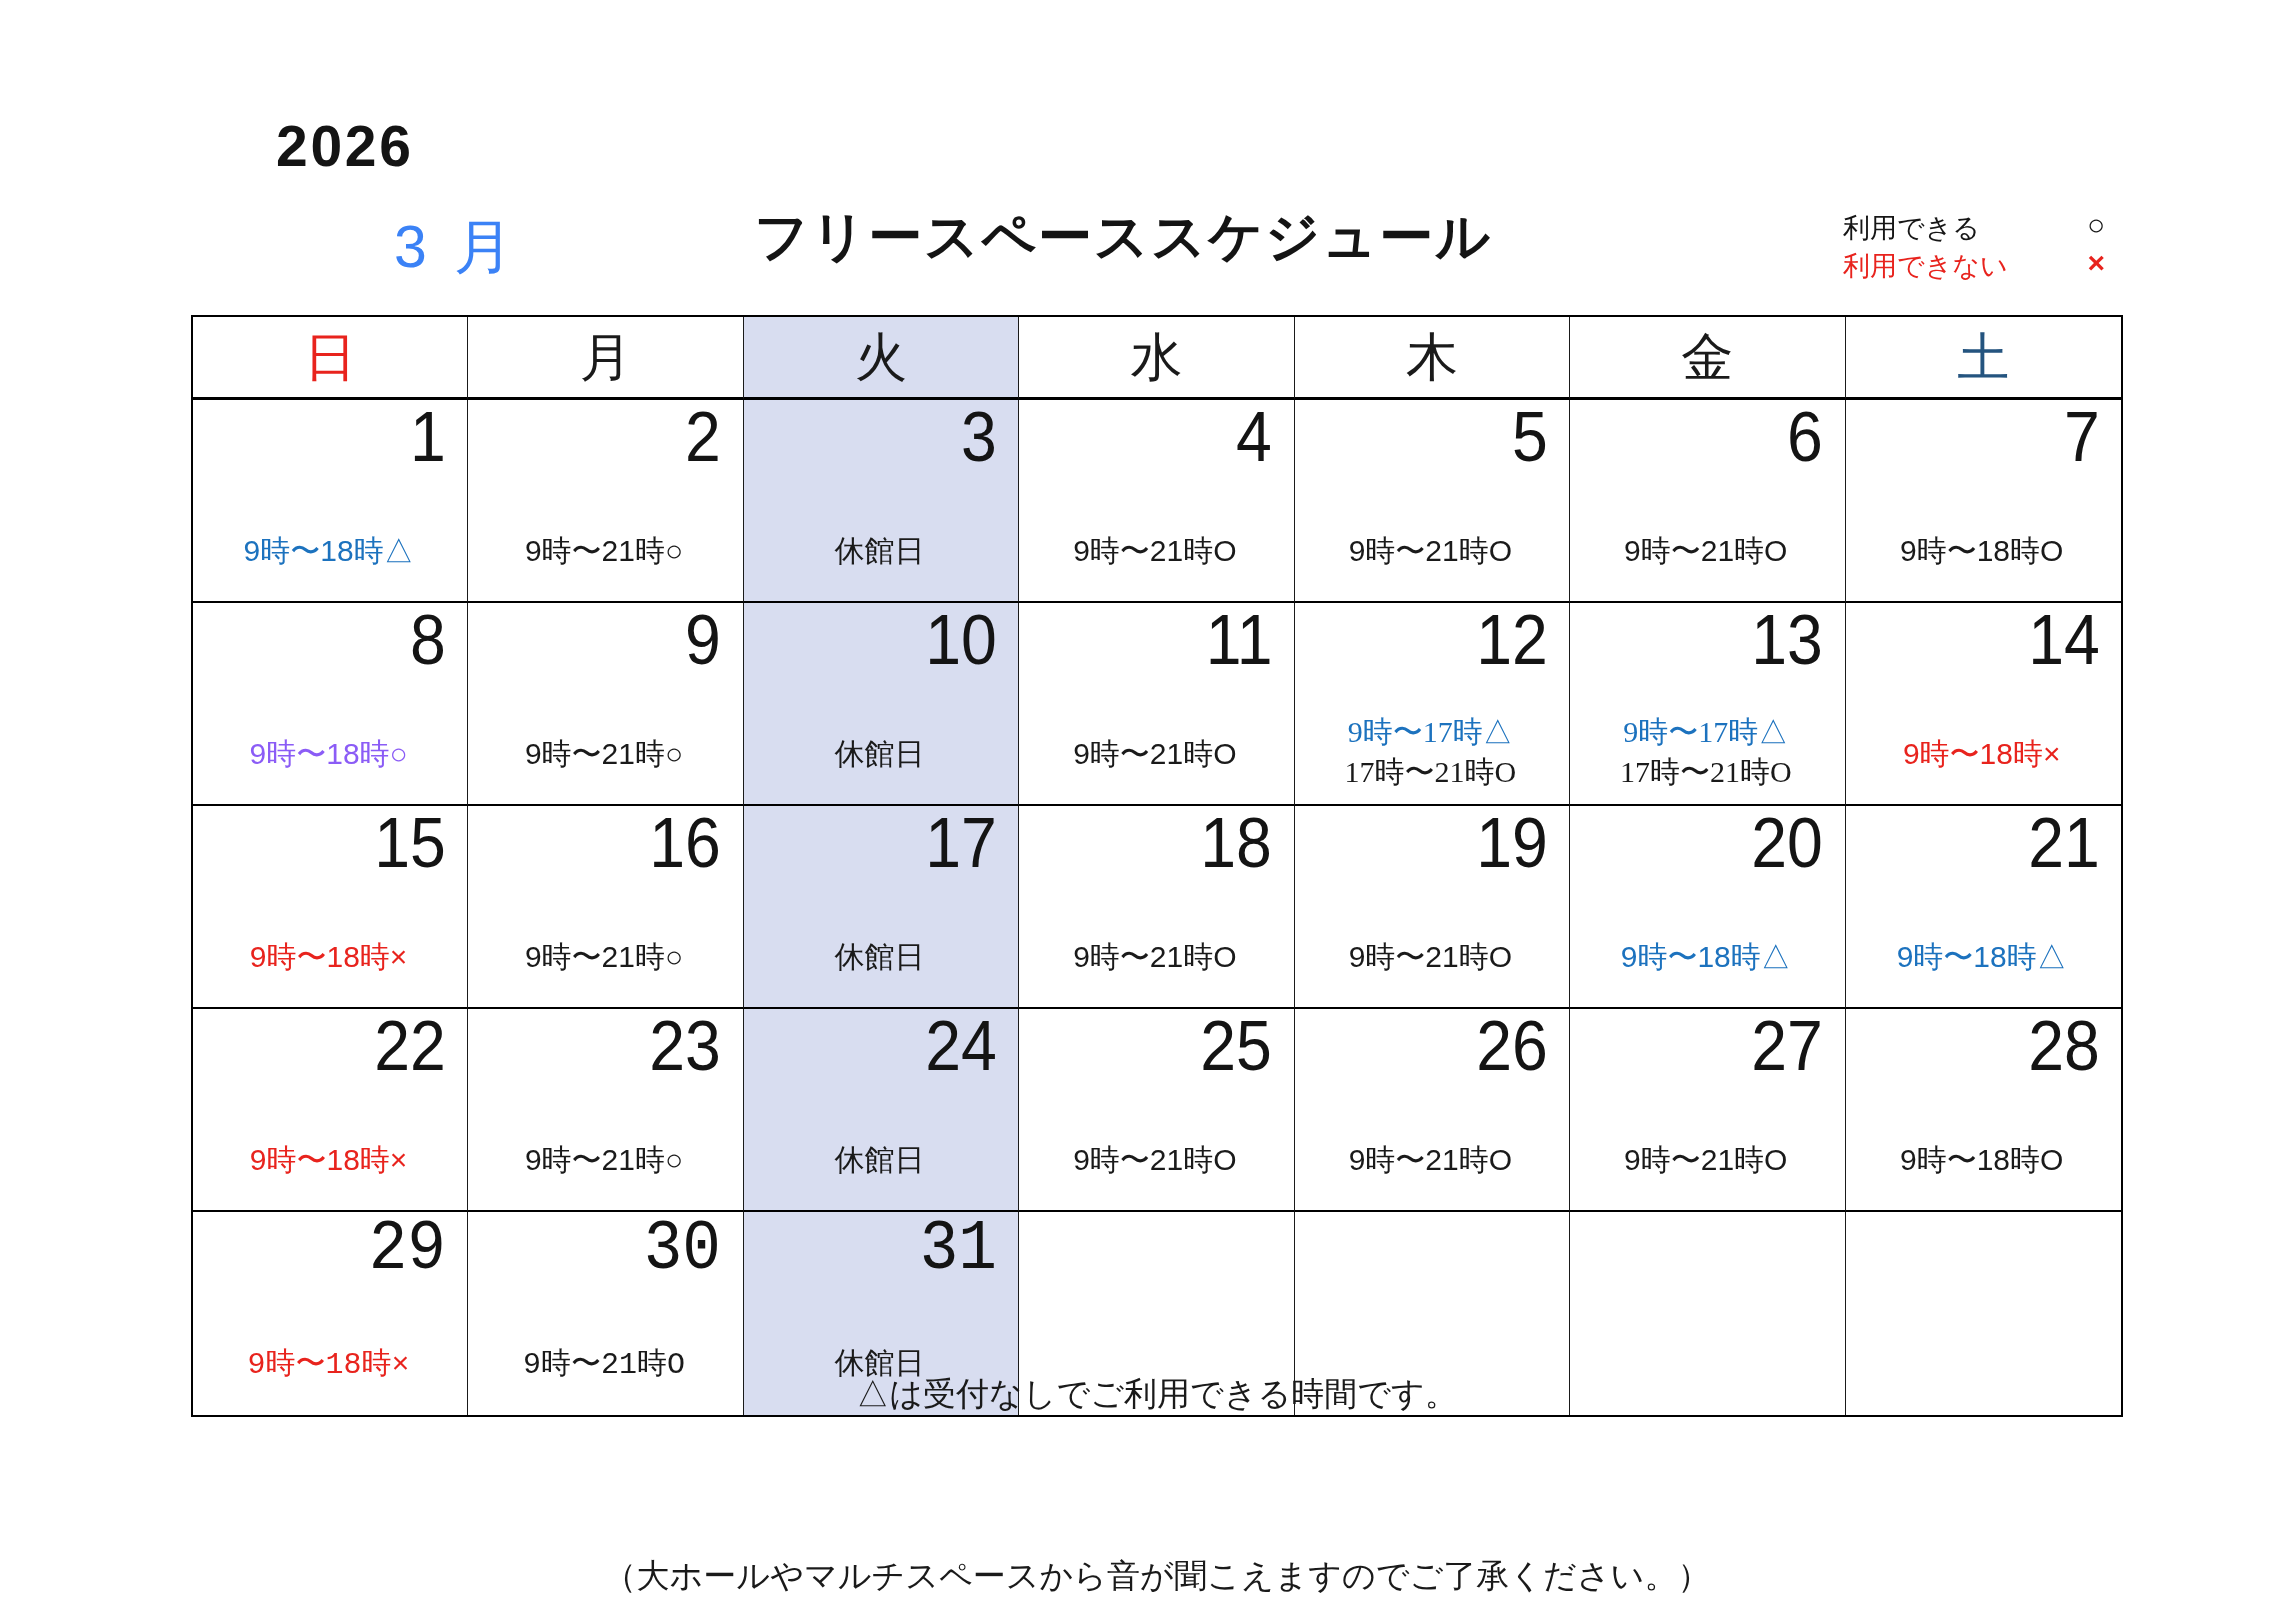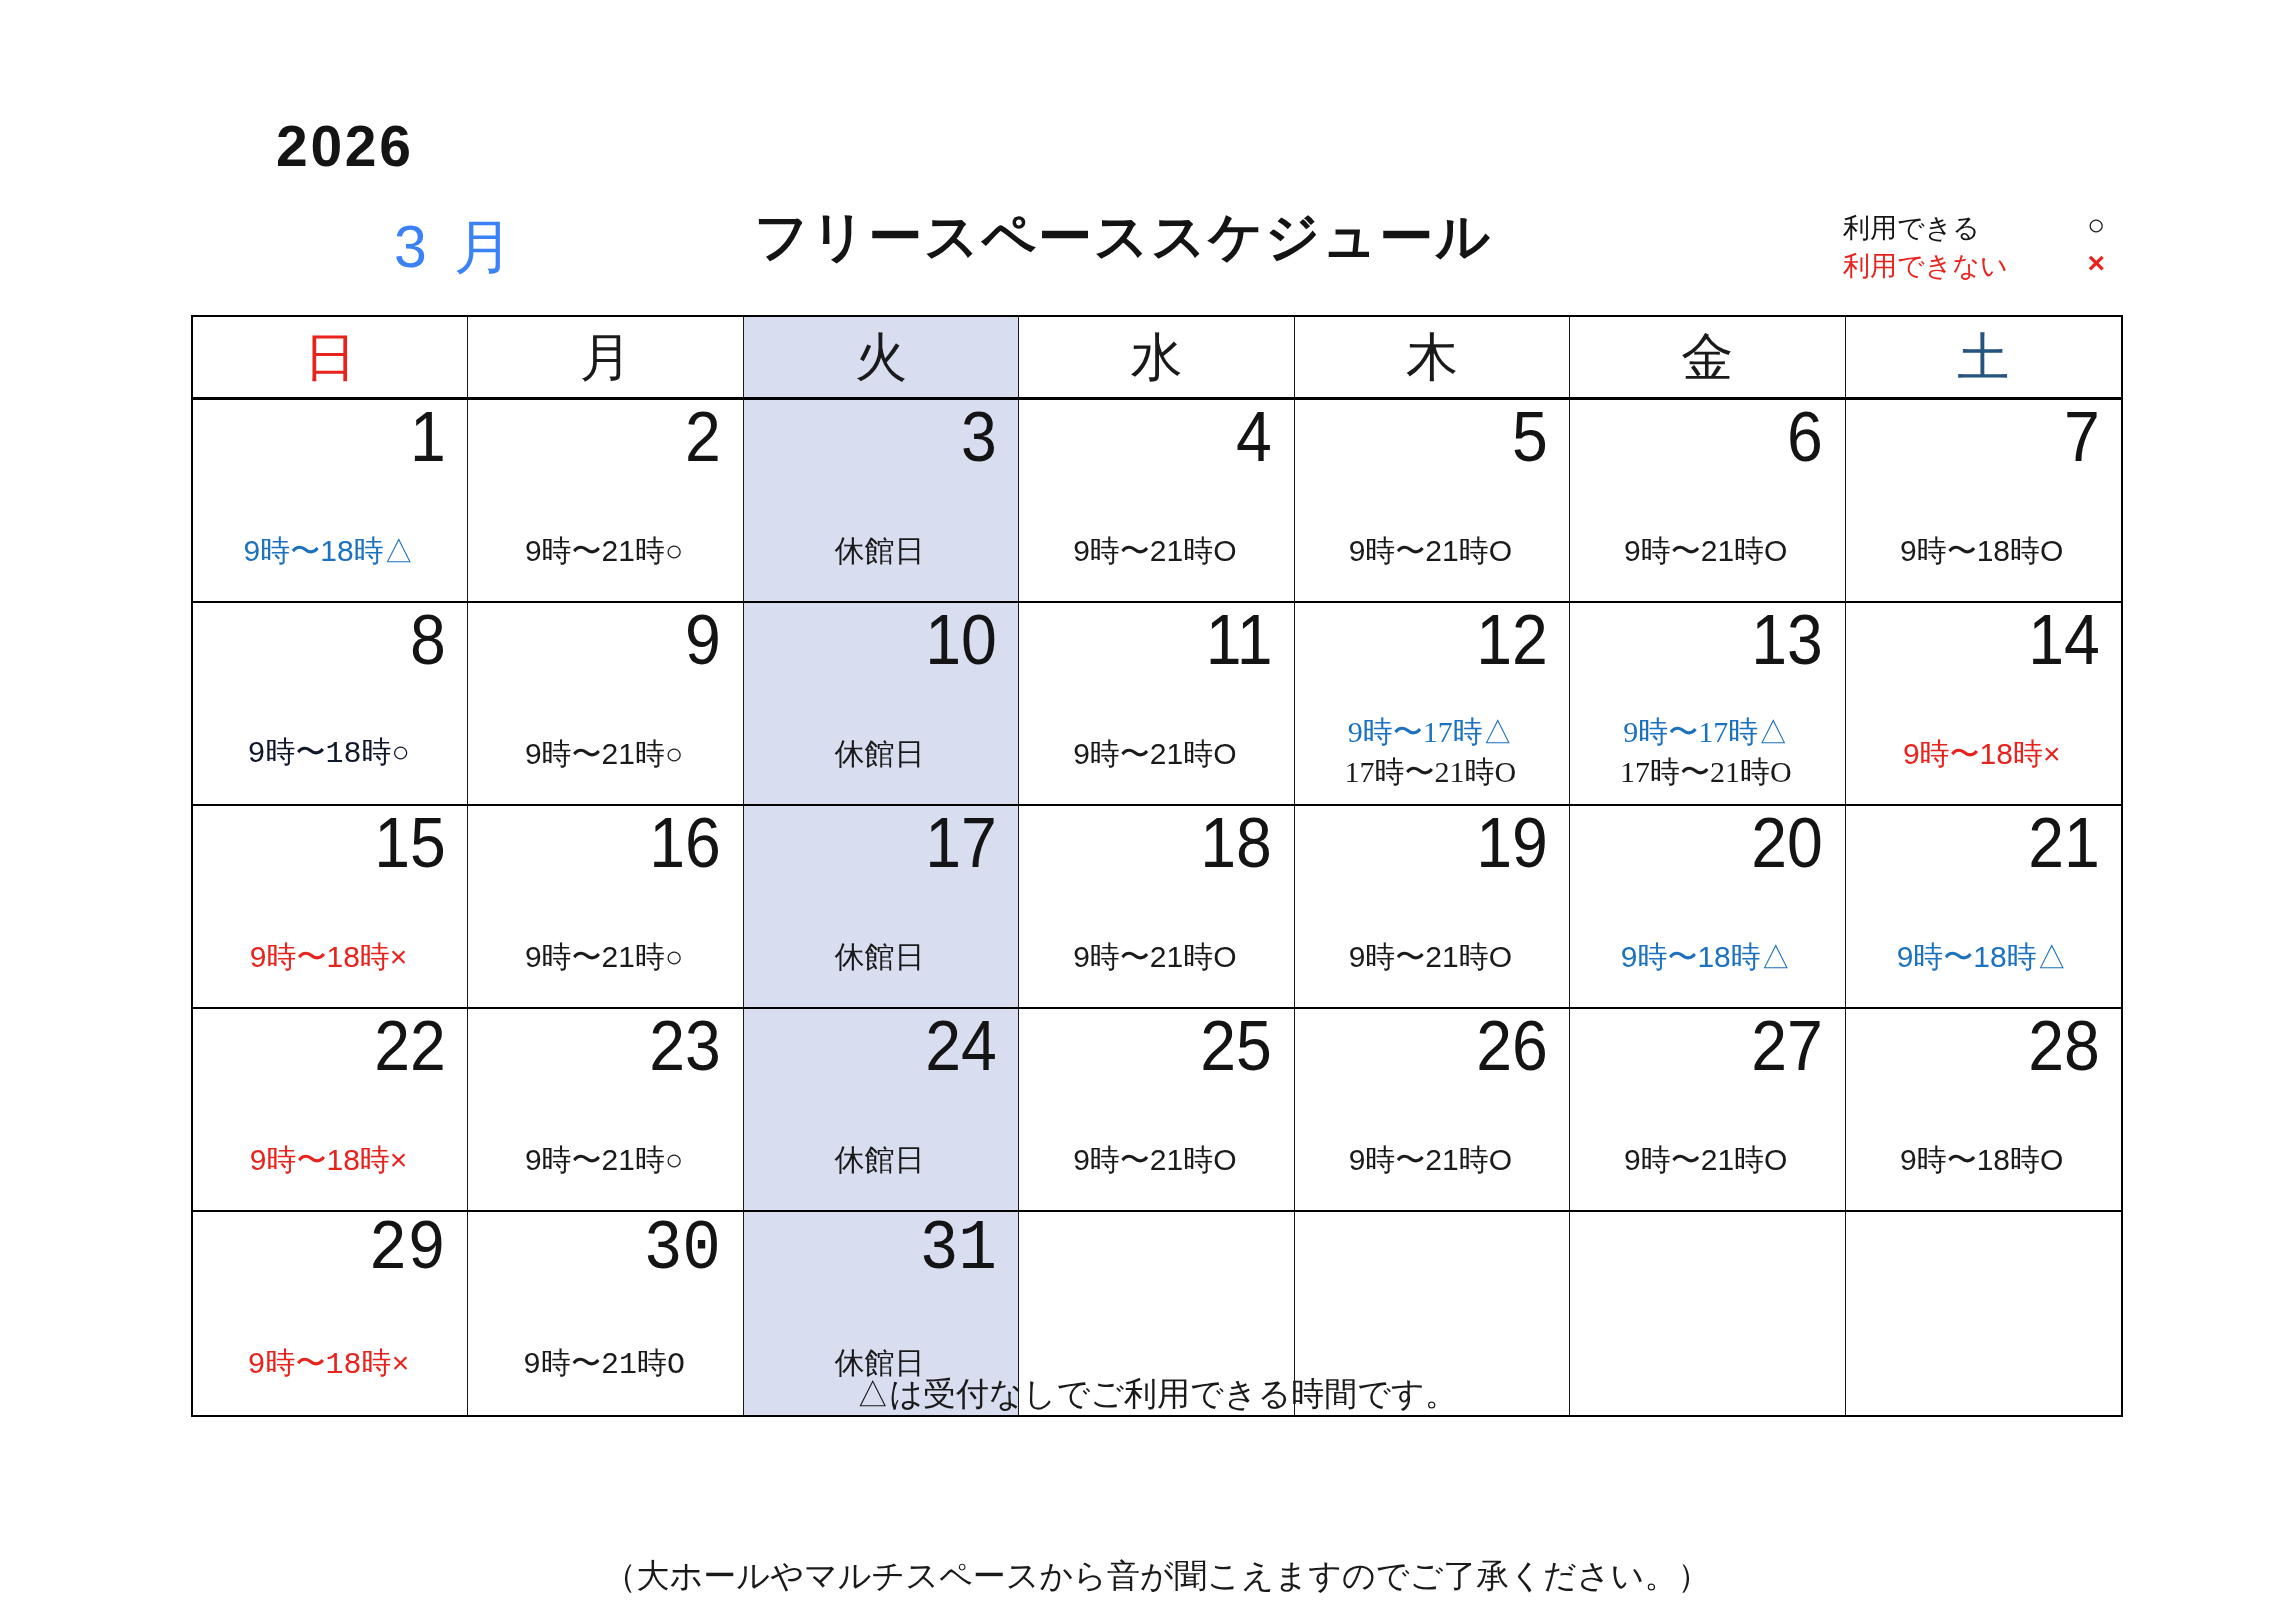--- a/index.html
+++ b/index.html
@@ -146,21 +146,21 @@
     </div>
     <div class="cell lastcol">
       <div class="num">7</div>
       <div class="sched">
         <div style="color: rgb(26, 26, 26);">9時〜18時O</div>
       </div>
     </div>
     <div class="cell">
       <div class="num">8</div>
       <div class="sched">
-        <div style="color: #0f172a; font-family: Liberation Mono, monospace;">9時〜18時○</div>
+        <div style="color: #8b5cf6;">9時〜18時○</div>
       </div>
     </div>
     <div class="cell">
       <div class="num">9</div>
       <div class="sched">
         <div style="color: rgb(26, 26, 26);">9時〜21時○</div>
       </div>
     </div>
     <div class="cell tue">
       <div class="num">10</div>

